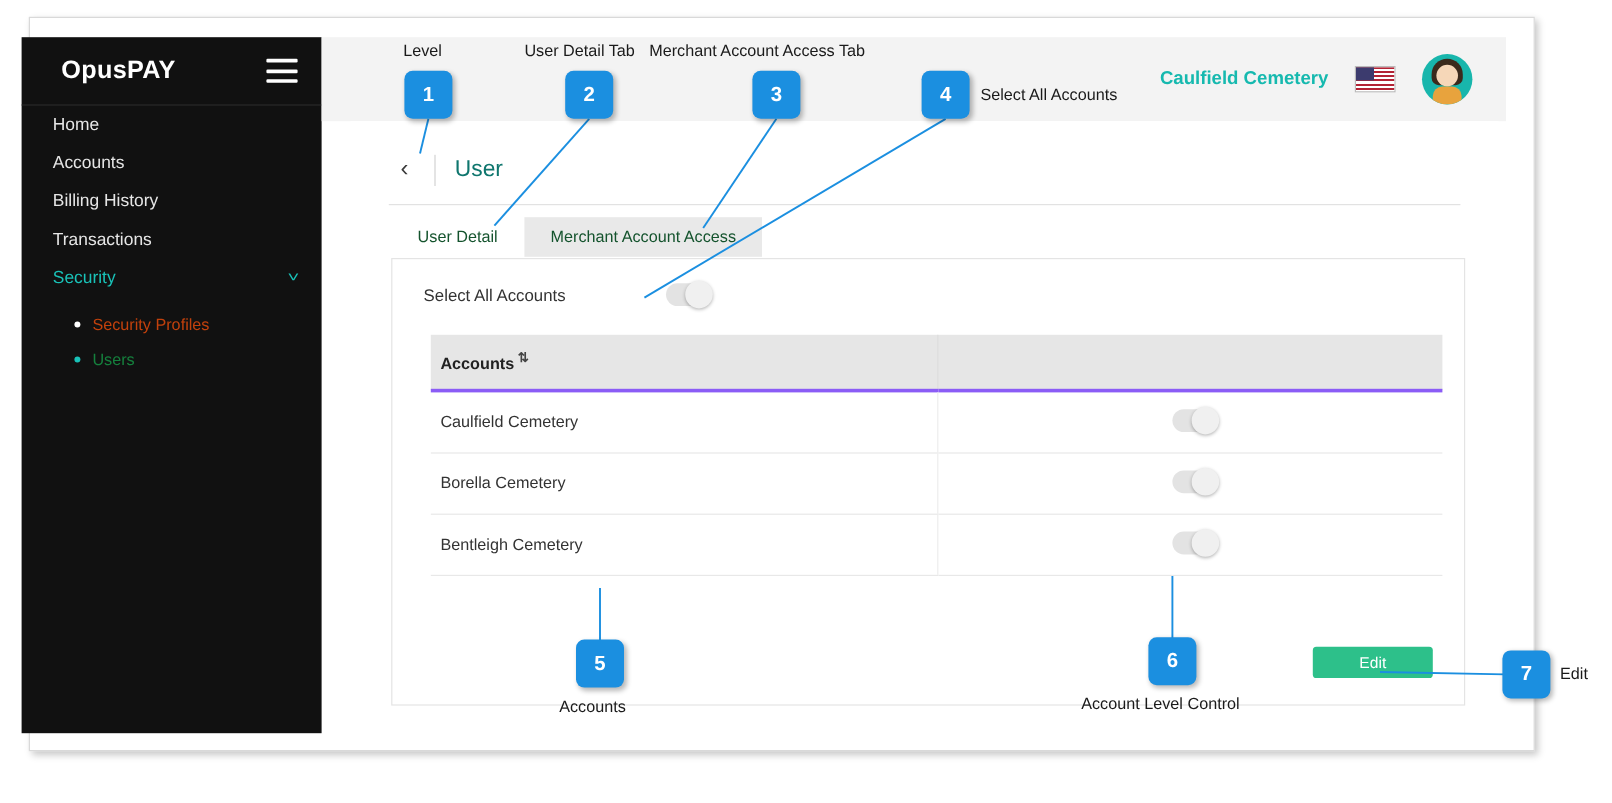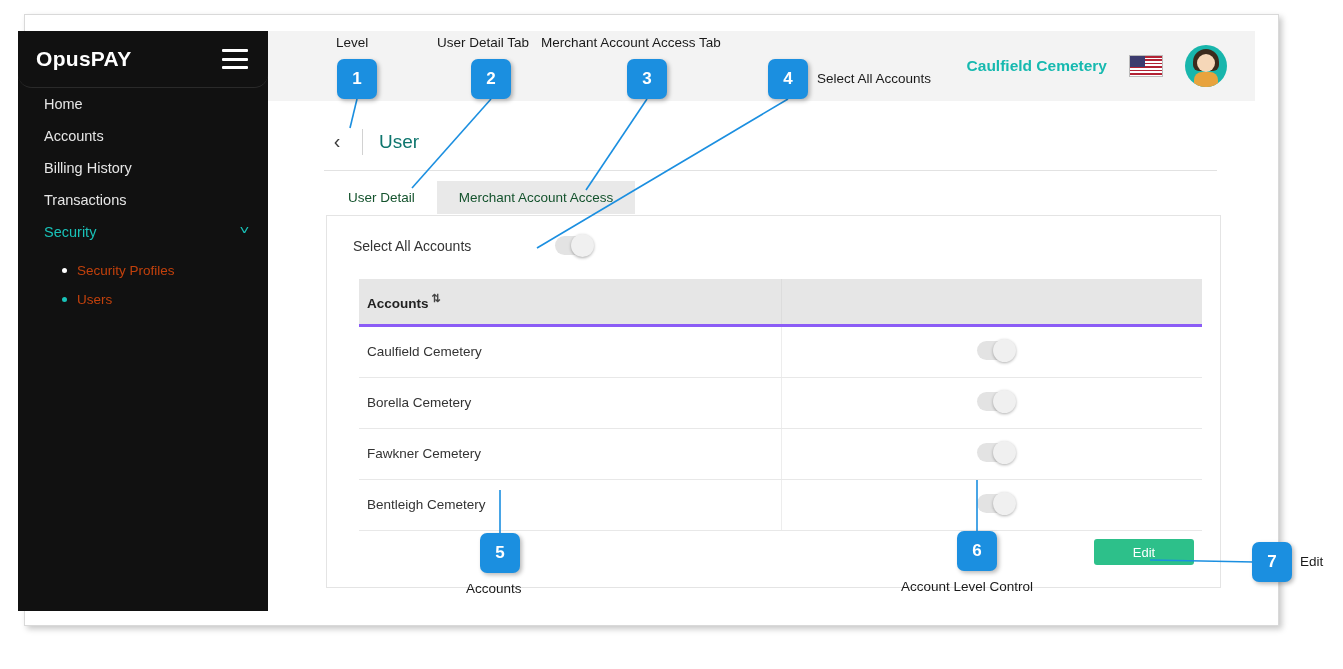--- a/index.html
+++ b/index.html
@@ -32,23 +32,22 @@
     left: 18px; top: 31px;
     width: 250px; height: 580px;
     background: #111111;
     color: #ffffff;
   }
   .sidebar-brand {
     height: 57px;
     display: flex;
     align-items: center;
     justify-content: space-between;
-    padding: 0 20px 0 18px;
+    padding: 0 20px 0 33px;
     border-bottom: 1px solid #2a2a2a;
-    border-radius: 14px;
   }
   .brand-text {
     font-size: 21px;
     font-weight: bold;
     letter-spacing: 0.3px;
     color: #ffffff;
   }
   .hamburger {
     width: 26px; height: 20px;
     display: flex; flex-direction: column; justify-content: space-between;
@@ -81,21 +80,21 @@
     font-size: 13.5px;
     color: #c2410c;
     cursor: pointer;
   }
   .sub-item .dot {
     width: 5px; height: 5px; border-radius: 50%;
     background: #ffffff;
     margin-right: 10px;
     flex: none;
   }
-  .sub-item.active { color: #c2410c; }
+  .sub-item.active { color: #15803d; }
   .sub-item.active .dot { background: #19c2b8; }
 
   
   .topbar {
     position: absolute;
     left: 268px; top: 31px;
     width: 987px; height: 70px;
     background: #f3f3f3;
     display: flex;
     align-items: center;
@@ -405,26 +404,20 @@
               <div class="toggle"><div class="knob"></div></div>
             </td>
           </tr>
           <tr>
             <td>Borella Cemetery</td>
             <td class="col-toggle">
               <div class="toggle"><div class="knob"></div></div>
             </td>
           </tr>
           <tr>
-            <td>Fawkner Cemetery</td>
-            <td class="col-toggle">
-              <div class="toggle"><div class="knob"></div></div>
-            </td>
-          </tr>
-          <tr>
             <td>Bentleigh Cemetery</td>
             <td class="col-toggle">
               <div class="toggle"><div class="knob"></div></div>
             </td>
           </tr>
         </tbody>
       </table>
 
       <button class="edit-btn">Edit</button>
     </div>

